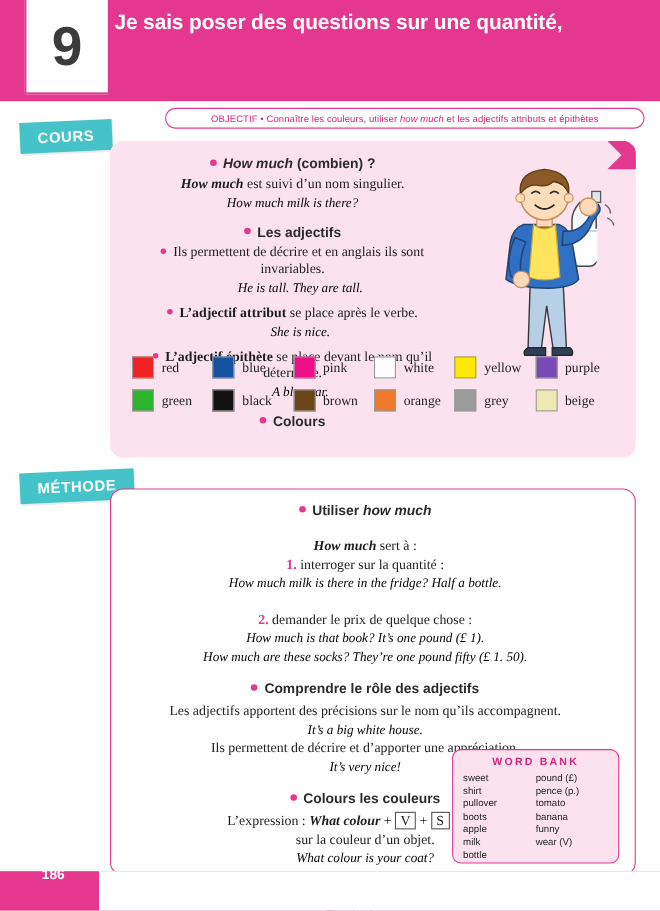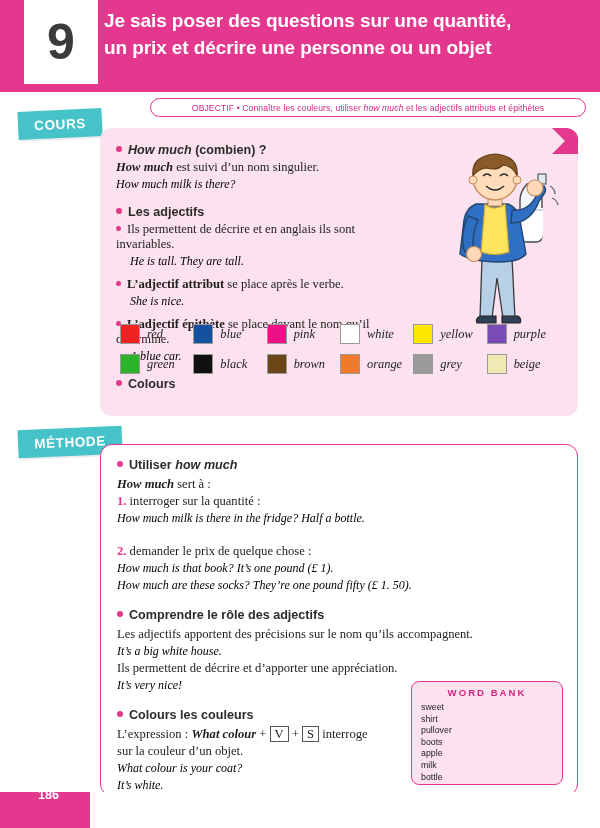--- a/index.html
+++ b/index.html
@@ -117,33 +117,32 @@
   .ptext b { font-weight:bold; }
   .ptext i { font-style:italic; }
   .ex {
     font-family:"Liberation Serif", serif;
     font-style:italic;
     font-size:12px;
     color:#000000;
   }
 
   .cours-body { position:absolute; left:16px; top:12px; width:300px; }
-  .row { margin-bottom:2px; }
+  .row { margin-bottom:2px;text-align:center; }
   .indent { padding-left:14px; }
 
   
   .colours { position:absolute; left:20px; top:196px; width:440px; }
   .colrow { display:flex; margin-bottom:10px; }
   .colitem { display:flex; align-items:center; width:85px; }
   .swatch {
     width:20px; height:20px; border:1px solid #9a9a9a; margin-right:7px;
   }
   .colname {
     font-family:"Liberation Serif", serif;
-    font-style:italic;
     font-size:12.4px;
     color:#1d1d1d;
   }
 
   
   .illus { position:absolute; left:330px; top:18px; width:148px; height:180px; }
 
   
   .card-meth {
     position:absolute; left:100px; top:444px; width:478px; height:352px;
@@ -198,21 +197,20 @@
 </style>
 </head>
 <body>
 
 <div class="header"></div>
 <div class="numbox">
   <span>9</span>
 </div>
 <div class="htitle">
   <div>Je sais poser des questions sur une quantité,</div>
-  <div>un prix et décrire une personne ou un objet</div>
 </div>
 
 <div class="objectif">
   <div class="txt"><span>OBJECTIF • Connaître les couleurs, utiliser </span><i>how much</i><span> et les adjectifs attributs et épithètes</span></div>
 </div>
 
 <div class="tab tab-cours">
   <span>COURS</span>
 </div>
 <div class="tab tab-methode">
@@ -355,21 +353,21 @@
   </div>
 </div>
 
 <div class="card-meth">
   <div class="meth-body">
 
     <div class="row">
       <span class="dot"></span><span class="bullet-h"><span>Utiliser </span><i>how much</i></span>
     </div>
 
-    <div class="row ptext" style="margin-top:4px">
+    <div class="row ptext" style="margin-top:16px">
       <i><b>How much</b></i><span> sert à :</span>
     </div>
 
     <div class="row ptext">
       <span class="num">1.</span><span> interroger sur la quantité :</span>
     </div>
     <div class="row ex">How much milk is there in the fridge? Half a bottle.</div>
 
     <div class="row ptext" style="margin-top:18px">
       <span class="num">2.</span><span> demander le prix de quelque chose :</span>
@@ -404,19 +402,27 @@
     <div class="wb-cols">
       <div class="wb-col">
         <div>sweet</div>
         <div>shirt</div>
         <div>pullover</div>
         <div>boots</div>
         <div>apple</div>
         <div>milk</div>
         <div>bottle</div>
       </div>
+      <div class="wb-col">
+        <div>pound (£)</div>
+        <div>pence (p.)</div>
+        <div>tomato</div>
+        <div>banana</div>
+        <div>funny</div>
+        <div>wear (V)</div>
+      </div>
     </div>
   </div>
 </div>
 
 <div class="footer-bar"></div>
 <div class="footer-white"></div>
 <div class="pagenum">186</div>
 
 </body></html>

